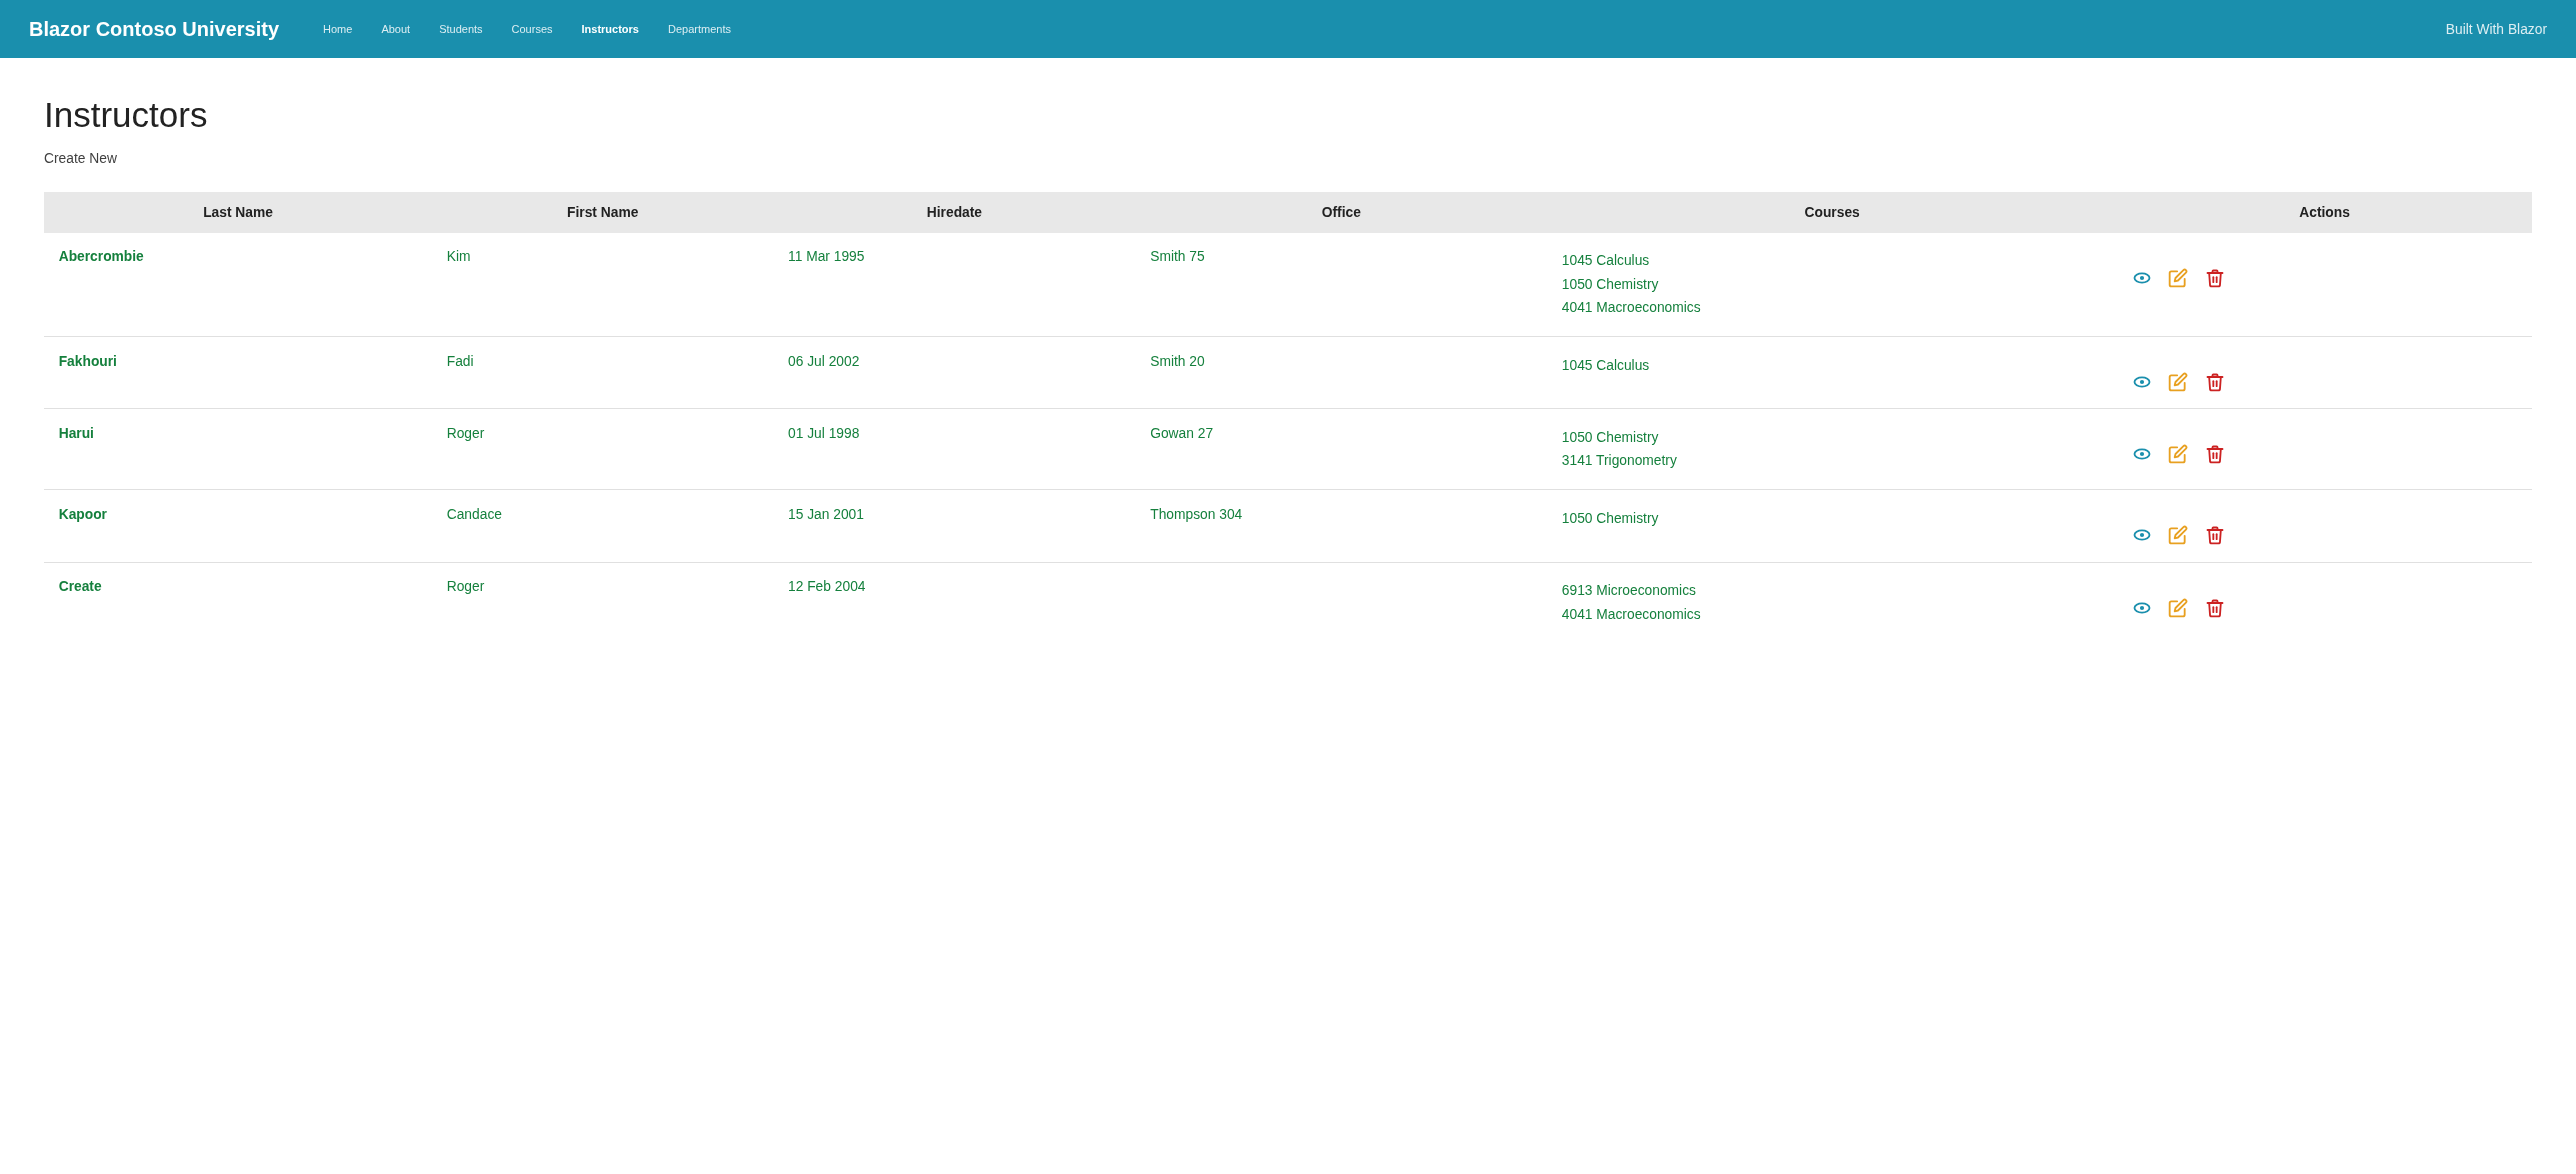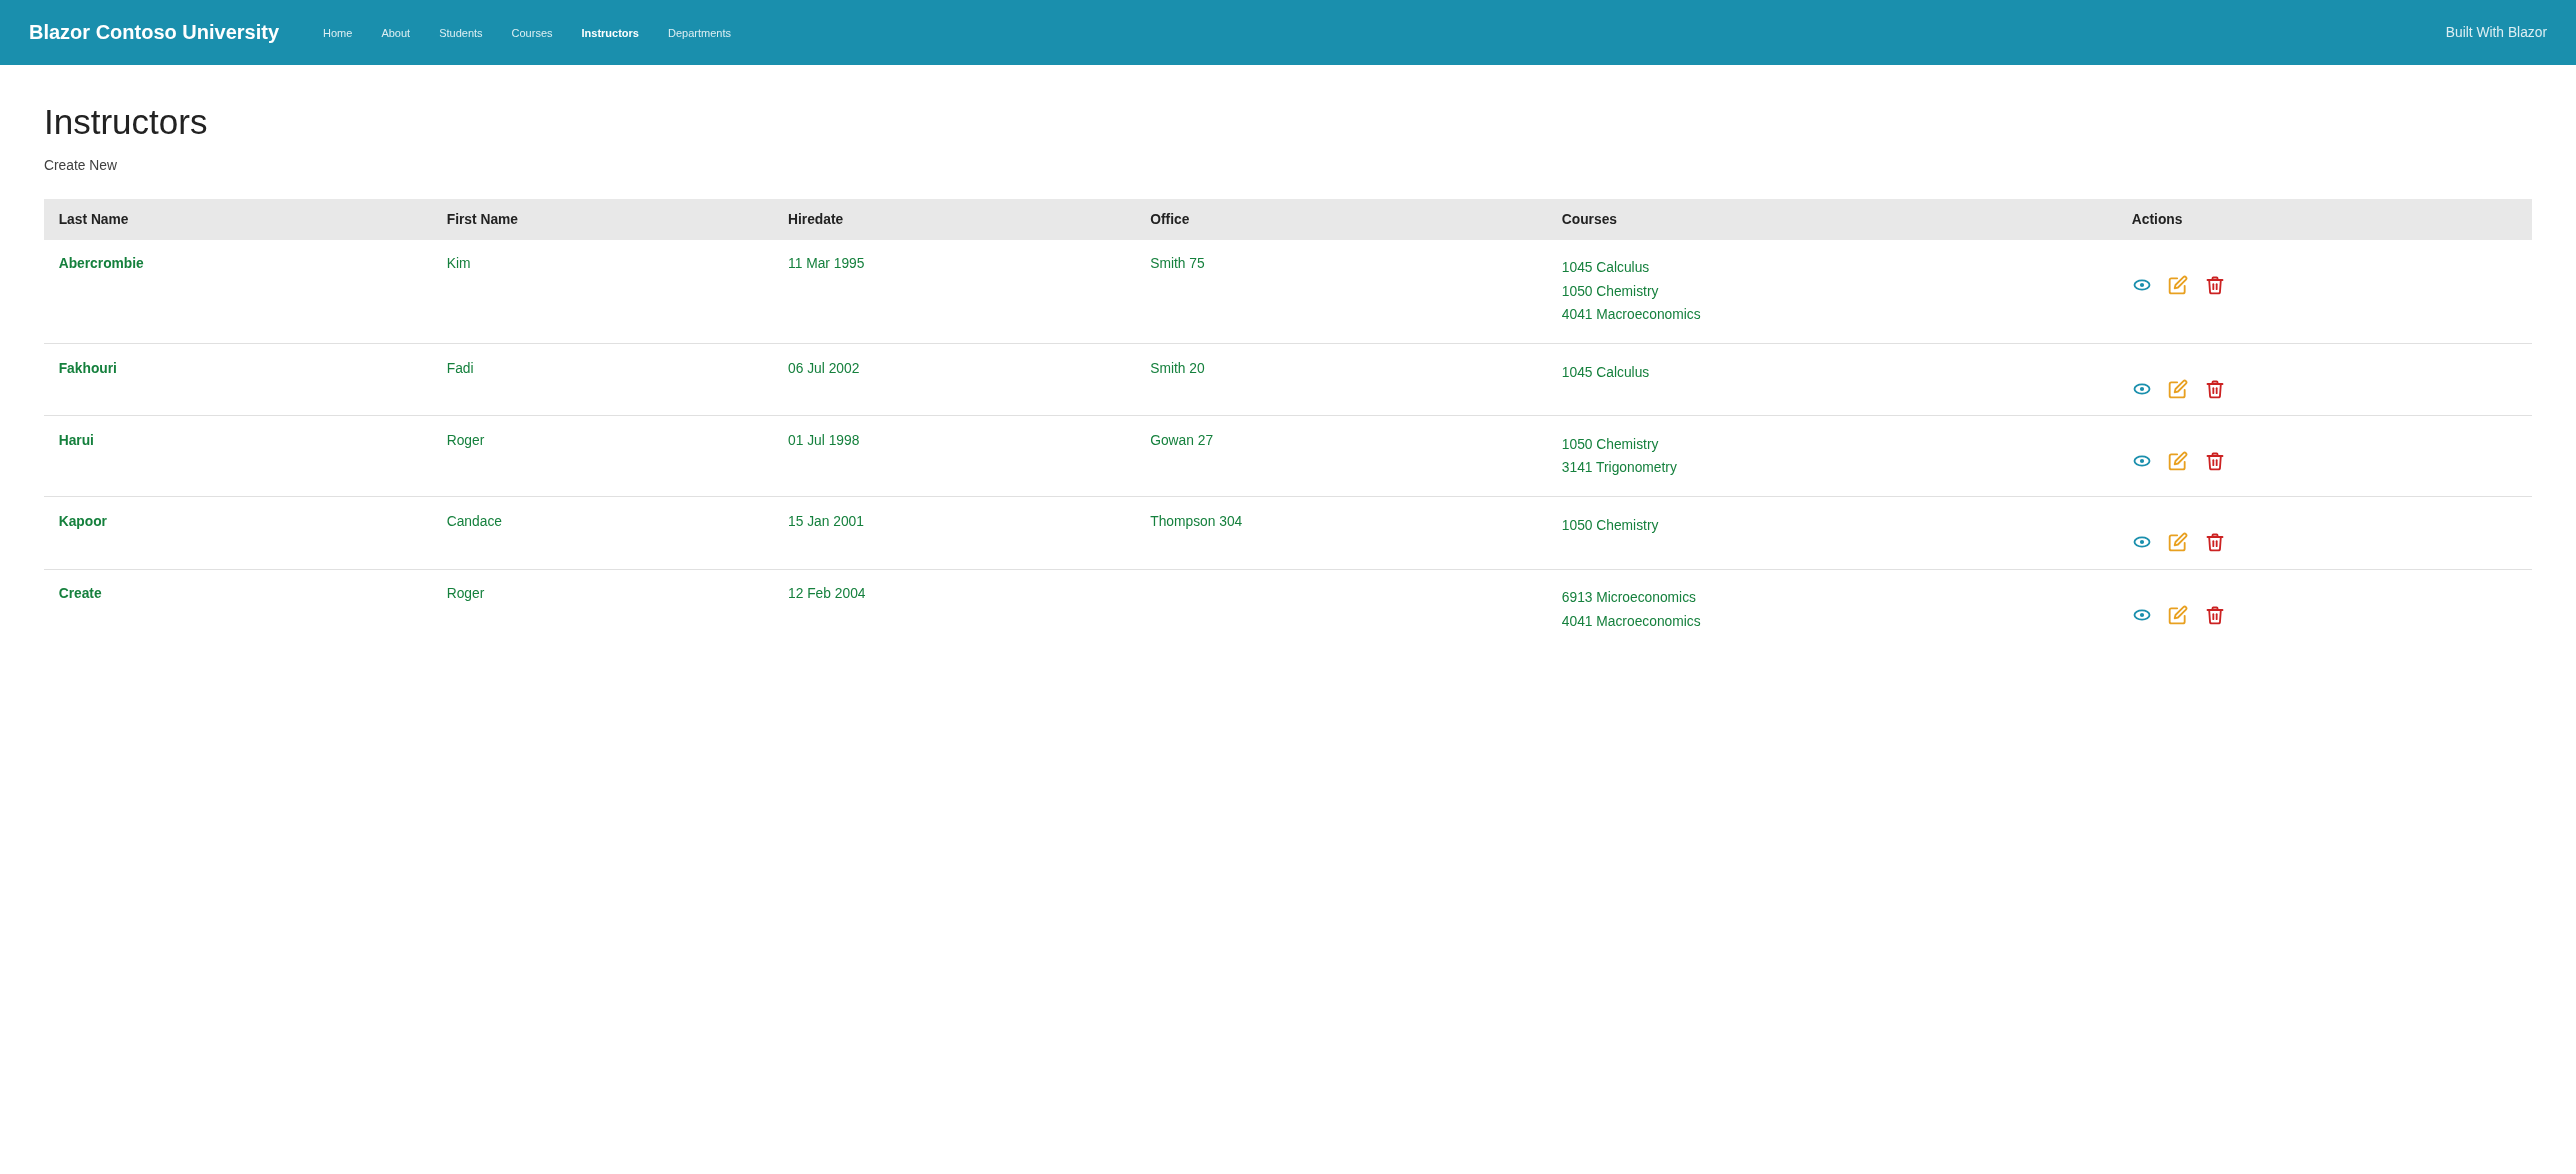--- a/index.html
+++ b/index.html
@@ -4,21 +4,21 @@
   <style>
     * { box-sizing: border-box; margin: 0; padding: 0; }
     body { font-family: 'Segoe UI', Arial, sans-serif; font-size: 14.7px; background: #fff; color: #333; }
 
     
     nav {
       background: #1a8fad;
       display: flex;
       align-items: center;
       padding: 0 29px;
-      height: 65px;
+      height: 58px;
       text-align: center;
     }
     .nav-brand {
       color: #fff;
       font-size: 20px;
       font-weight: 600;
       margin-right: 44px;
       white-space: nowrap;
     }
     .nav-links {
@@ -62,21 +62,21 @@
     
     table {
       width: 100%;
       border-collapse: collapse;
       font-size: 13.8px;
     }
     thead tr {
       background: #e8e8e8;
     }
     thead th {
-      text-align: left;
+      text-align: center;
       padding: 13px 14.7px;
       font-weight: 700;
       color: #222;
       font-size: 13.8px;
     }
     tbody tr {
       border-bottom: 0.9px solid #e0e0e0;
     }
     tbody tr:last-child { border-bottom: none; }
     tbody td {

